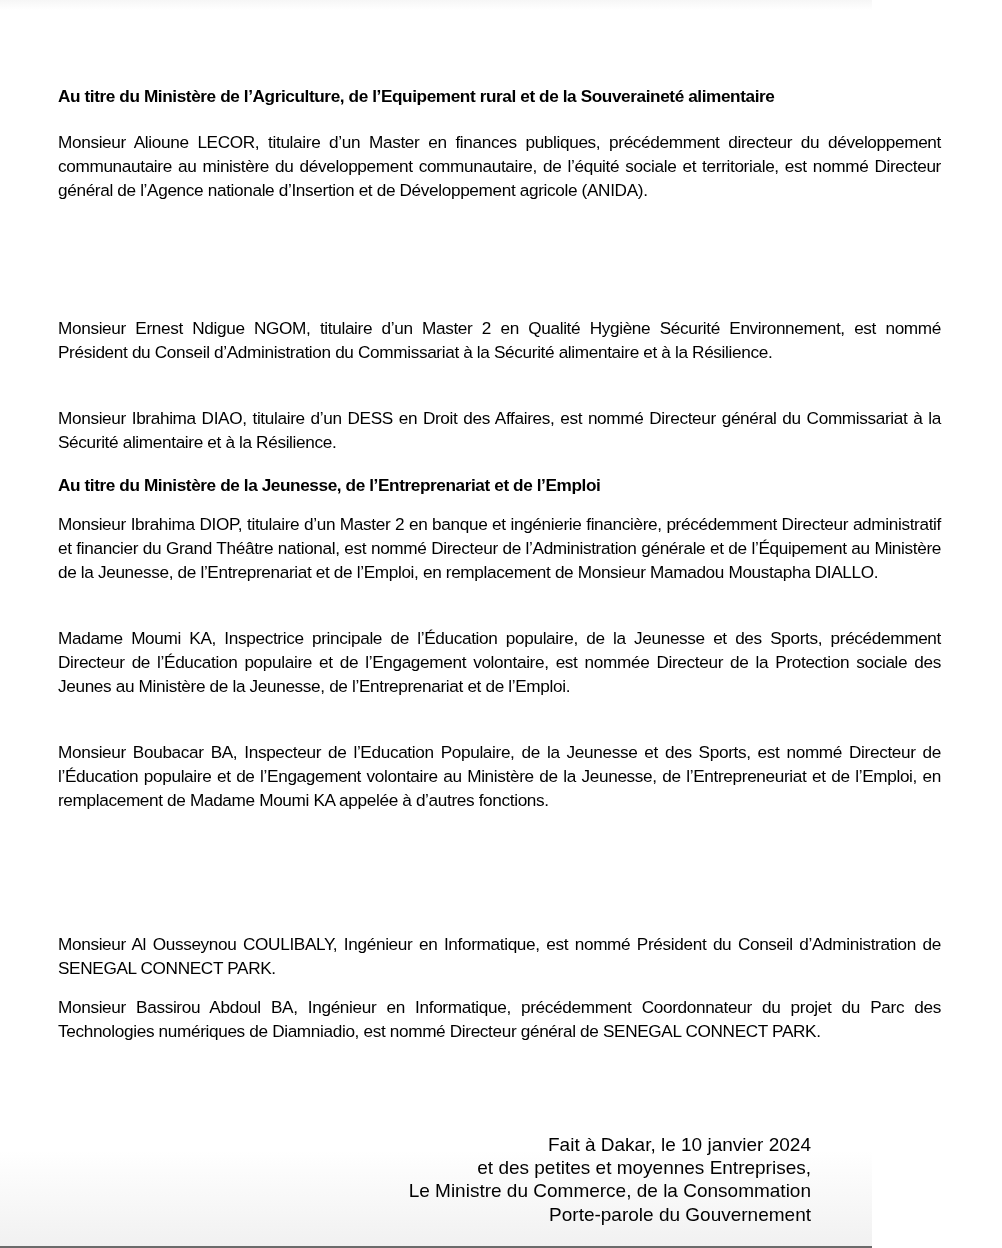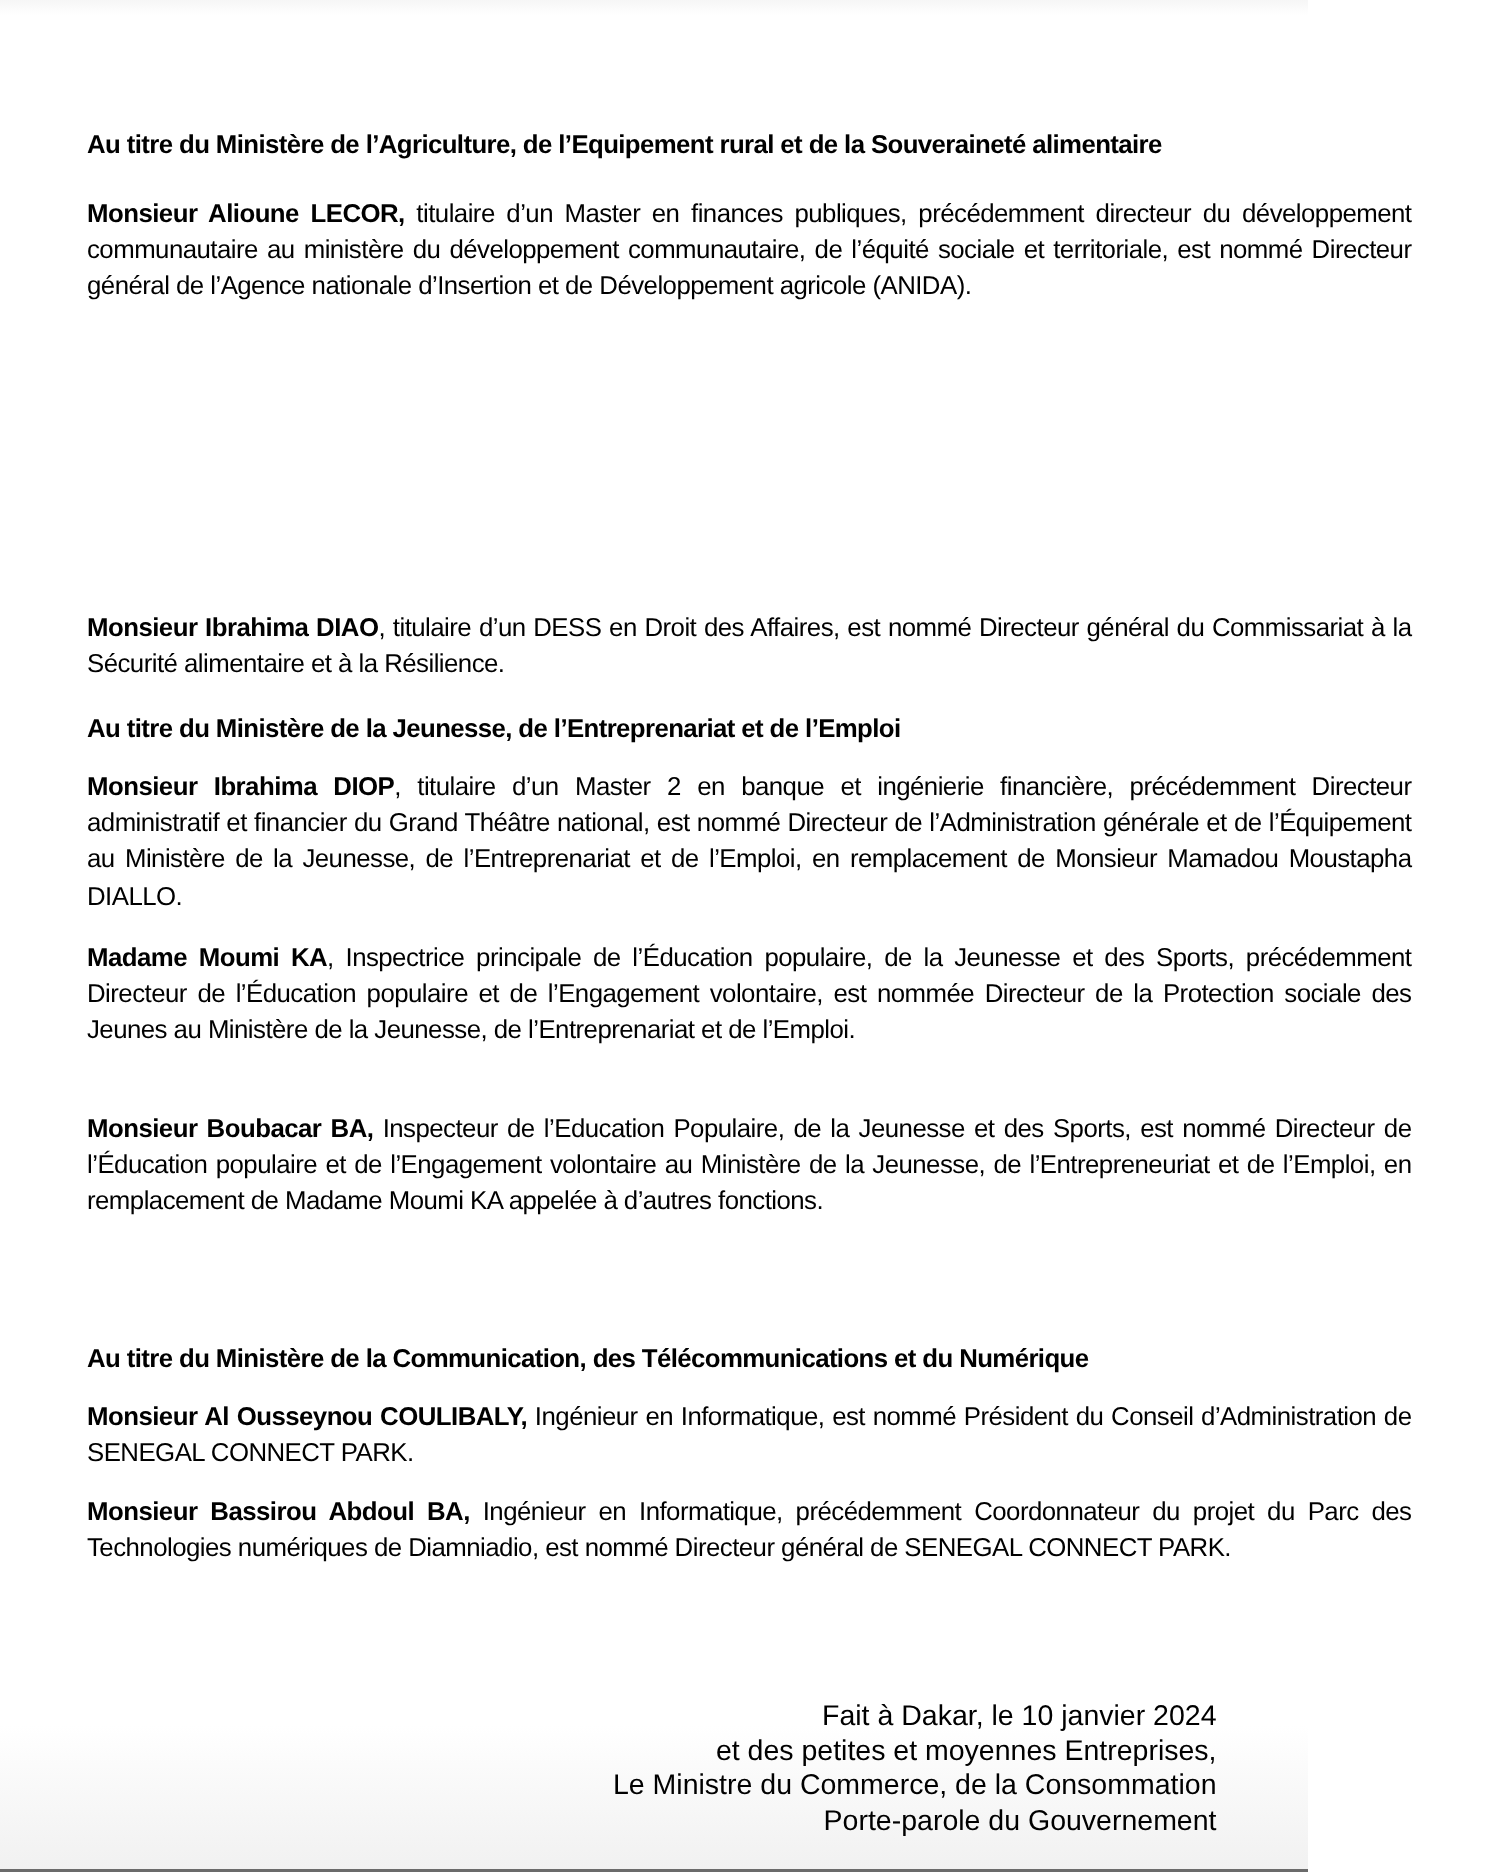--- a/index.html
+++ b/index.html
@@ -40,21 +40,21 @@
       position: absolute;
       left: 58px;
       width: 883px;
       font-size: 17.2px;
       line-height: 24.2px;
       letter-spacing: -0.35px;
       text-align: justify;
       margin: 0;
     }
     .para b {
-      font-weight: bold;
+      font-weight: normal;
     }
     .heading.justify-last, .para.justify-last {
       text-align-last: left;
     }
     .signature {
       position: absolute;
       right: 61px;
       top: 1133px;
       text-align: right;
       font-size: 19px;
@@ -66,28 +66,28 @@
     }
   </style>
 </head>
 <body>
 
 <div class="page">
 
   <h3 class="heading" style="top:85px;">Au titre du Ministère de l’Agriculture, de l’Equipement rural et de la Souveraineté alimentaire</h3>
   <p class="para justify-last" style="top:130px;"><b>Monsieur Alioune LECOR,</b><span> titulaire d’un Master en finances publiques, précédemment directeur du développement communautaire au ministère du développement communautaire, de l’équité sociale et territoriale, est nommé Directeur général de l’Agence nationale d’Insertion et de Développement agricole (ANIDA).</span></p>
 
+  <p class="para justify-last" style="top:316px;"><b>Monsieur Ernest Ndigue NGOM</b><span>, titulaire d’un Master 2 en Qualité Hygiène Sécurité Environnement, est nommé Président du Conseil d’Administration du Commissariat à la Sécurité alimentaire et à la Résilience.</span></p>
   <p class="para justify-last" style="top:406px;"><b>Monsieur Ibrahima DIAO</b><span>, titulaire d’un DESS en Droit des Affaires, est nommé Directeur général du Commissariat à la Sécurité alimentaire et à la Résilience.</span></p>
 
   <h3 class="heading" style="top:474px;">Au titre du Ministère de la Jeunesse, de l’Entreprenariat et de l’Emploi</h3>
   <p class="para justify-last" style="top:512px;"><b>Monsieur Ibrahima DIOP</b><span>, titulaire d’un Master 2 en banque et ingénierie financière, précédemment Directeur administratif et financier du Grand Théâtre national, est nommé Directeur de l’Administration générale et de l’Équipement au Ministère de la Jeunesse, de l’Entreprenariat et de l’Emploi, en remplacement de Monsieur Mamadou Moustapha DIALLO.</span></p>
   <p class="para justify-last" style="top:626px;"><b>Madame Moumi KA</b><span>, Inspectrice principale de l’Éducation populaire, de la Jeunesse et des Sports, précédemment Directeur de l’Éducation populaire et de l’Engagement volontaire, est nommée Directeur de la Protection sociale des Jeunes au Ministère de la Jeunesse, de l’Entreprenariat et de l’Emploi.</span></p>
   <p class="para justify-last" style="top:740px;"><b>Monsieur Boubacar BA,</b><span> Inspecteur de l’Education Populaire, de la Jeunesse et des Sports, est nommé Directeur de l’Éducation populaire et de l’Engagement volontaire au Ministère de la Jeunesse, de l’Entrepreneuriat et de l’Emploi, en remplacement de Madame Moumi KA appelée à d’autres fonctions.</span></p>
 
-  <h3 class="heading" style="top:894px;">Au titre du Ministère de la Communication, des Télécommunications et du Numérique</h3>
   <p class="para justify-last" style="top:932px;"><b>Monsieur Al Ousseynou COULIBALY,</b><span> Ingénieur en Informatique, est nommé Président du Conseil d’Administration de SENEGAL CONNECT PARK.</span></p>
   <p class="para justify-last" style="top:995px;"><b>Monsieur Bassirou Abdoul BA,</b><span> Ingénieur en Informatique, précédemment Coordonnateur du projet du Parc des Technologies numériques de Diamniadio, est nommé Directeur général de SENEGAL CONNECT PARK.</span></p>
 
   <div class="signature">
     <div>Fait à Dakar, le 10 janvier 2024</div>
     <div>et des petites et moyennes Entreprises,</div>
     <div>Le Ministre du Commerce, de la Consommation</div>
     <div>Porte-parole du Gouvernement</div>
   </div>
 

